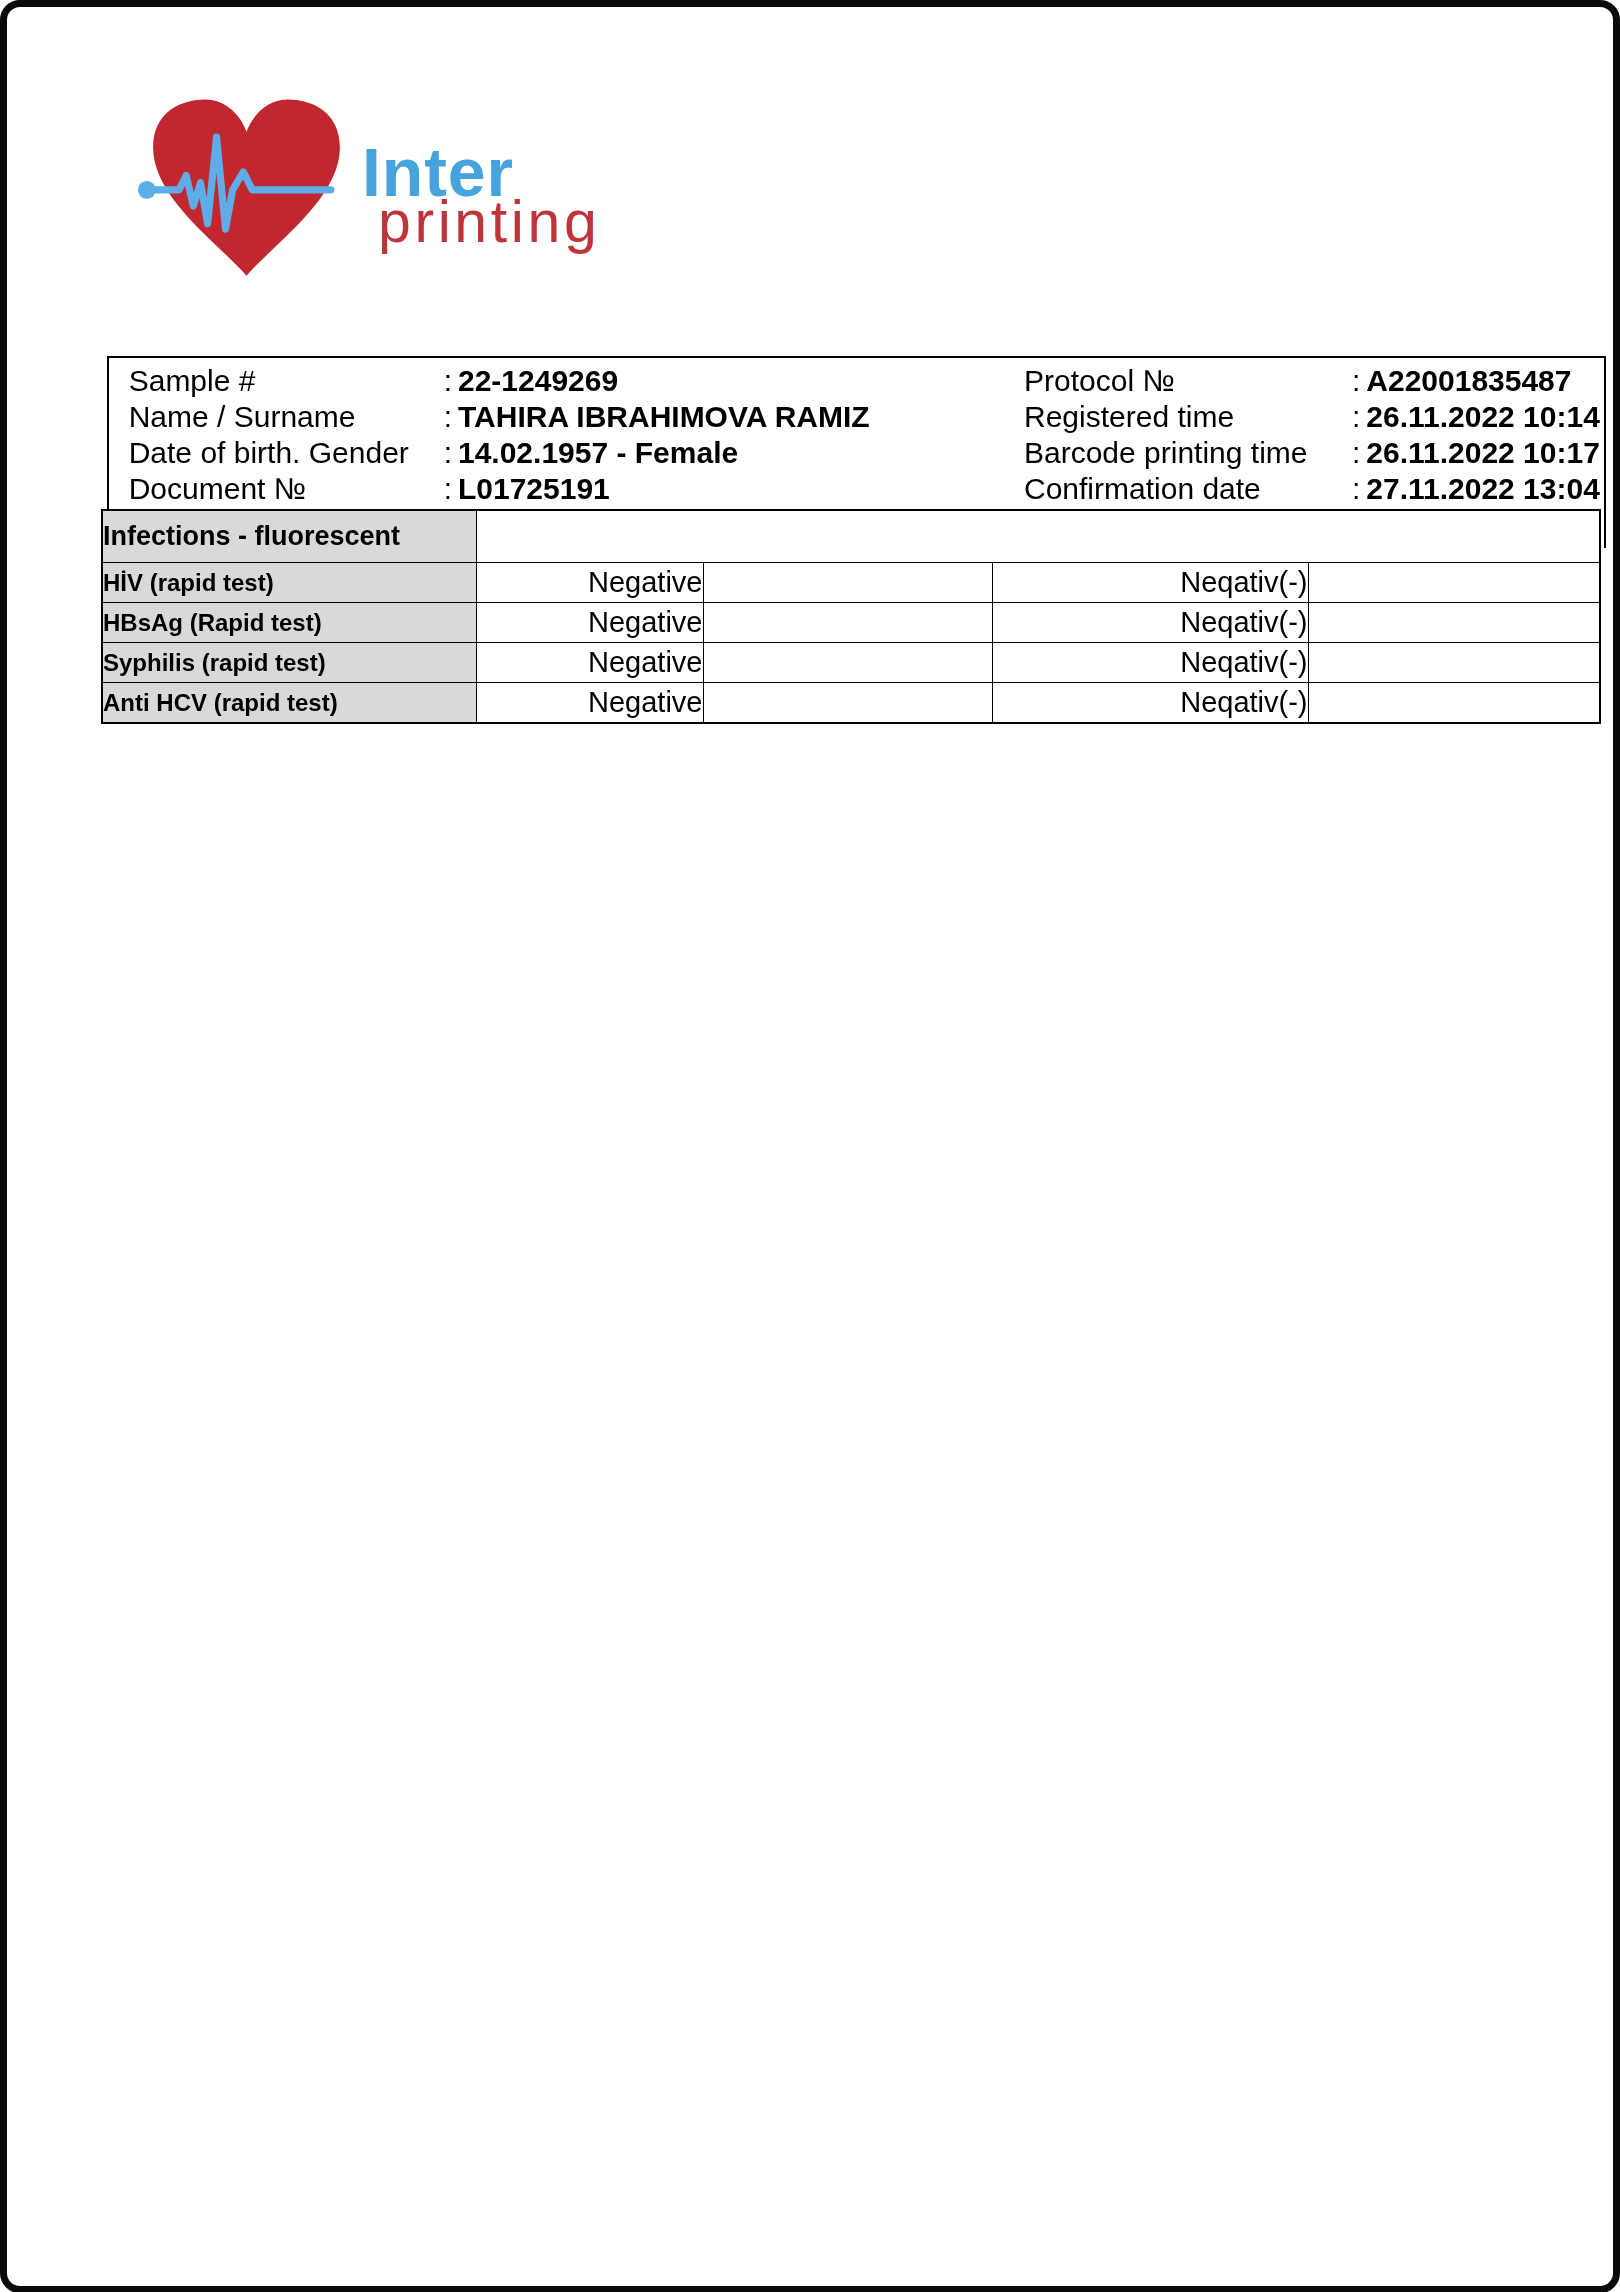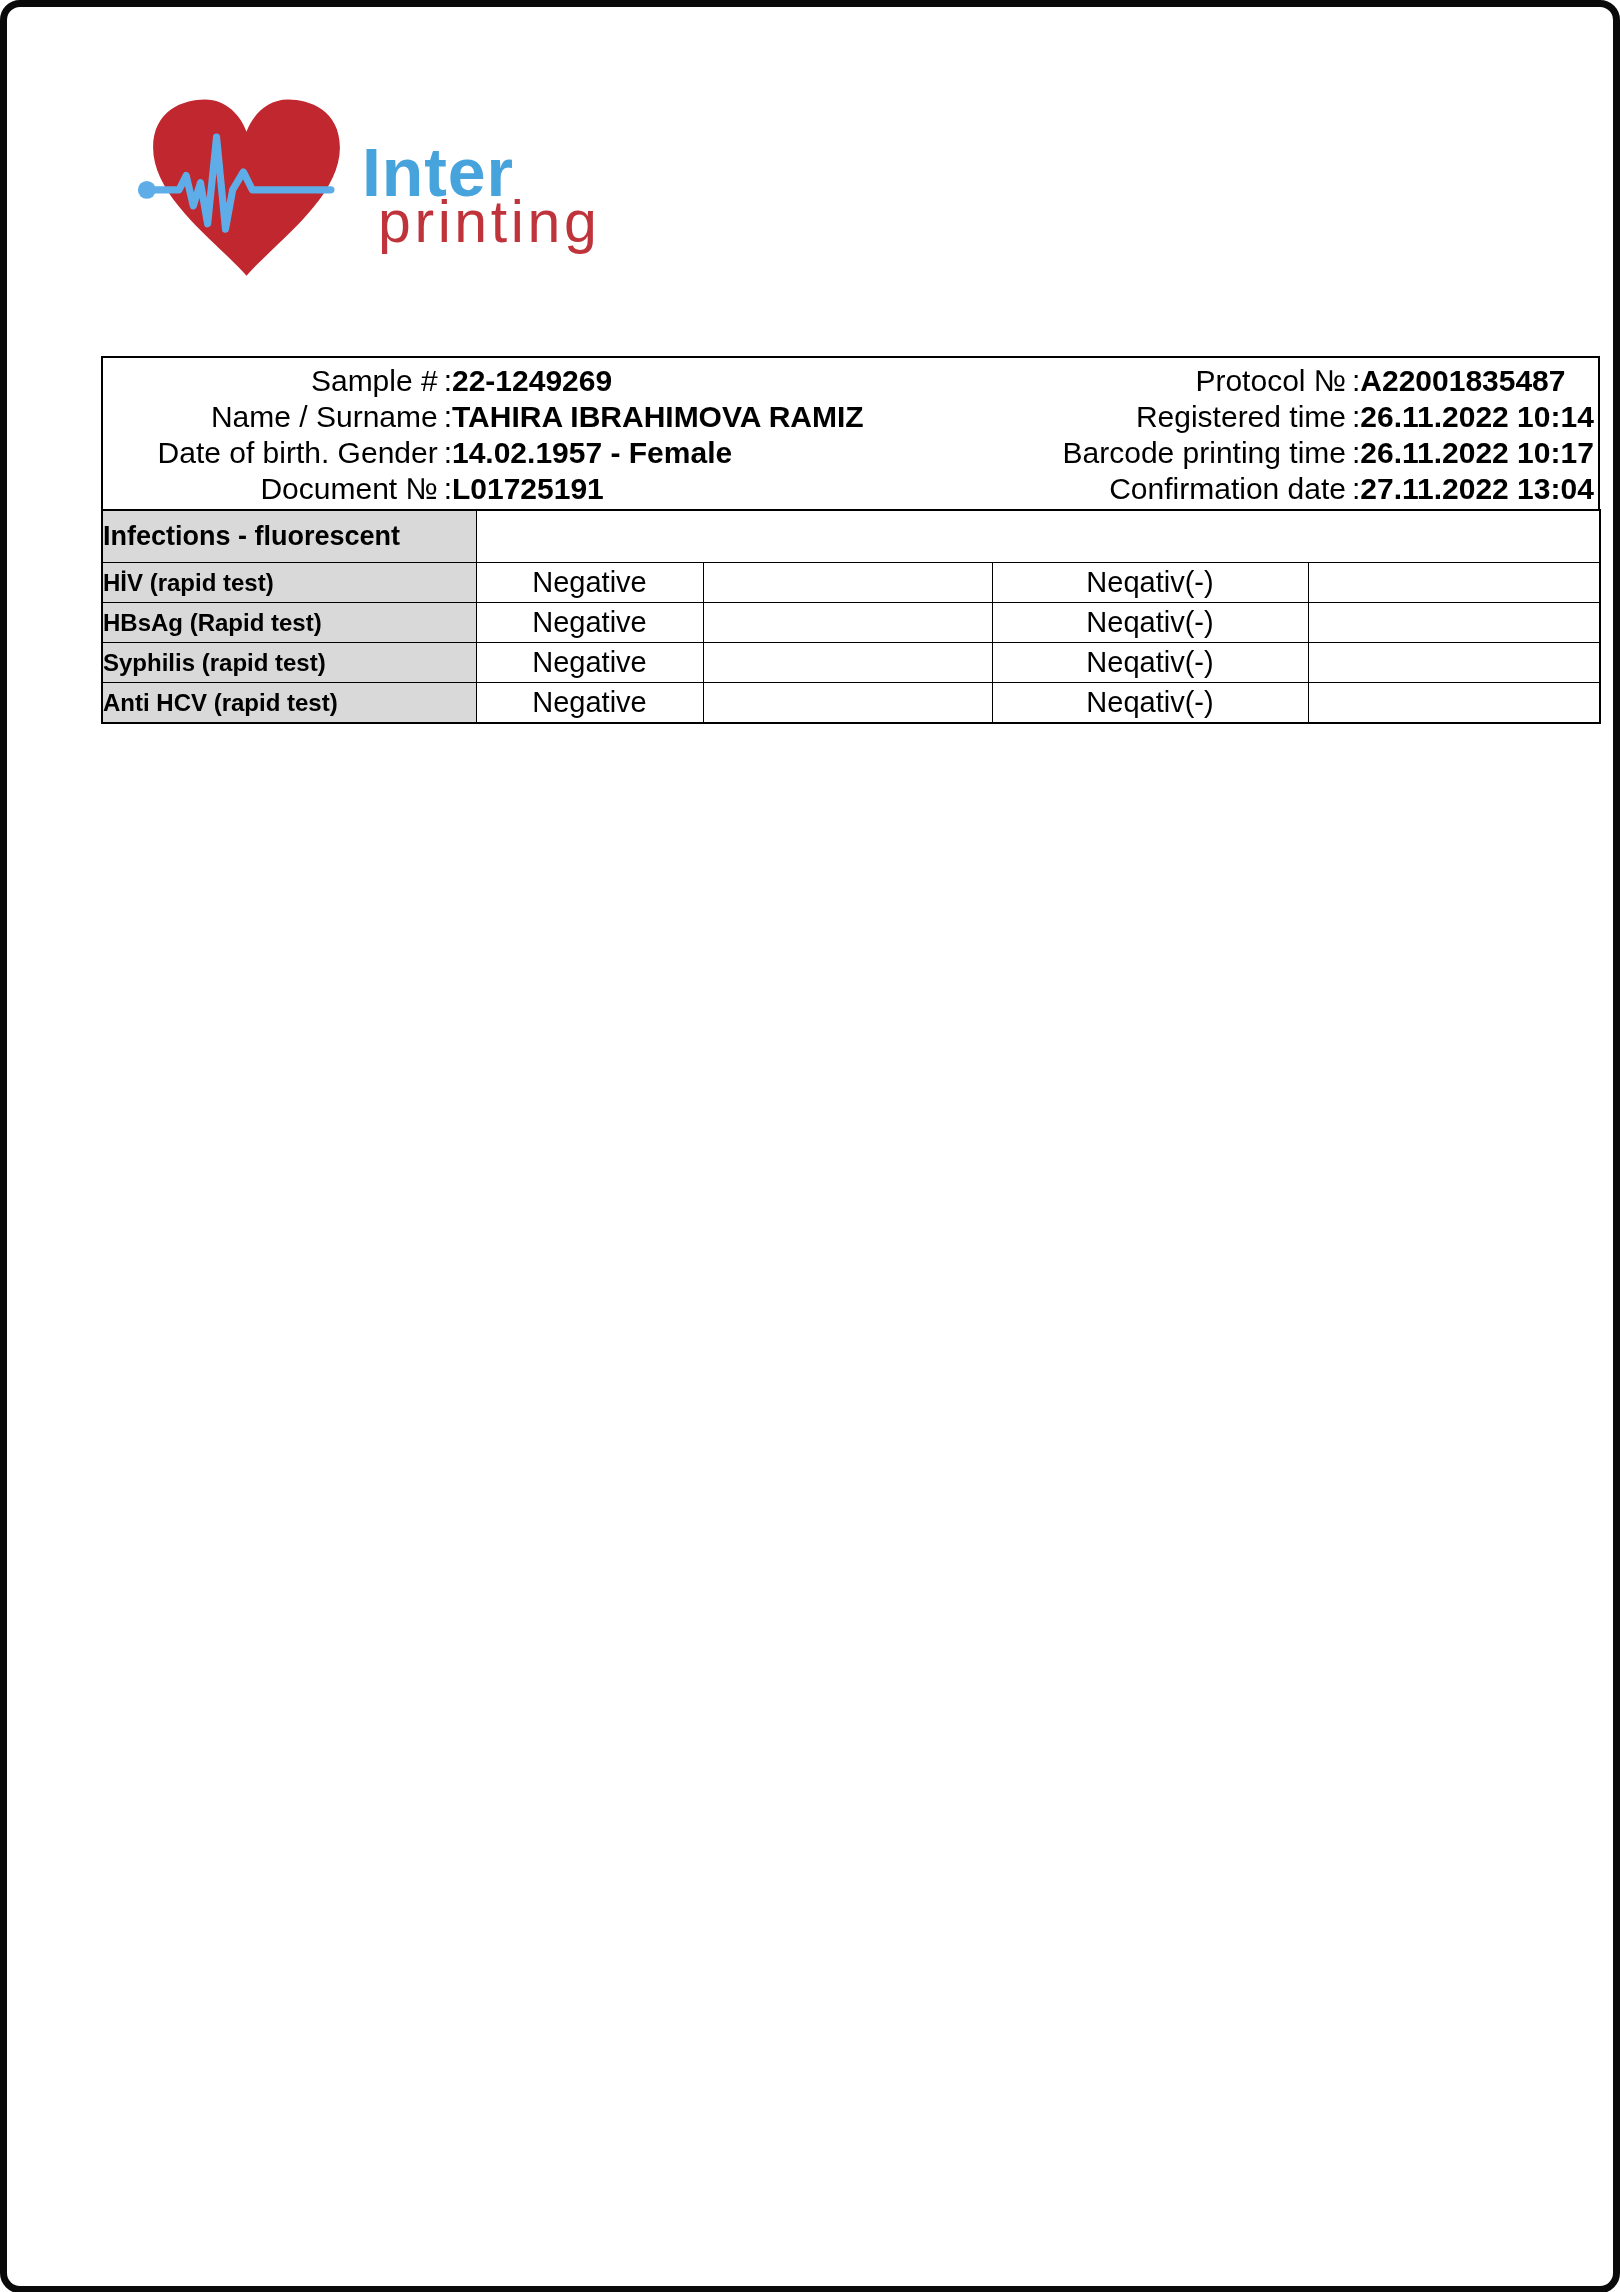--- a/index.html
+++ b/index.html
@@ -31,24 +31,24 @@
 
   
   .contact {
     position: absolute; top: 104px; right: 106px;
     text-align: right; font-weight: 700;
     font-size: 28px; line-height: 38px; color: #ff0000;
   }
 
   
   .info-box {
-    position: absolute; left: 94px; top: 349px;
+    position: absolute; left: 100px; top: 349px;
     width: 1499px; height: 192px;
     box-sizing: border-box;
-    border: 2.7px solid #000; border-bottom: none; text-align: right;
+    border: 2.7px solid #000; border-bottom: none;
   }
   .info-col { position: absolute; top: 4.5px; }
   .info-col.left  { left: 19.7px; }
   .info-col.right { left: 915px; }
   .info-row { display: flex; height: 36px; align-items: center; font-size: 30px; }
   .info-col.left  .info-label { width: 315px; }
   .info-col.right .info-label { width: 328px; }
   .info-colon { width: 14.3px; }
   .info-value { font-weight: 700; white-space: nowrap; }
 
@@ -73,21 +73,21 @@
     height: 51px; background: #d9d9d9;
     font-size: 27px; font-weight: 700; text-align: left; vertical-align: middle;
   }
   td.section-rest { background: #ffffff; }
   tr.data-row td { height: 39px; vertical-align: middle; }
   td.analysis-name {
     background: #d9d9d9; font-size: 24px; font-weight: 700;
     text-align: left; padding-left: 12.5px;
   }
   td.result-cell, td.referens-cell {
-    font-size: 29px; text-align: center; background: #fff;
+    font-size: 29px; text-align: right; background: #fff;
   }
   td.unit-cell, td.previous-cell { background: #fff; }
 </style>
 </head>
 <body>
 
 <div class="page">
 
   <svg class="logo-svg" width="219" height="193" viewBox="0 0 245 215">
     <path d="M122.5 205 C 90 168, 18 118, 18 62 C 18 20, 52 8, 76 8 C 100 8, 116 26, 122.5 44 C 129 26, 145 8, 169 8 C 193 8, 227 20, 227 62 C 227 118, 155 168, 122.5 205 Z" fill="#c0272f"></path>

